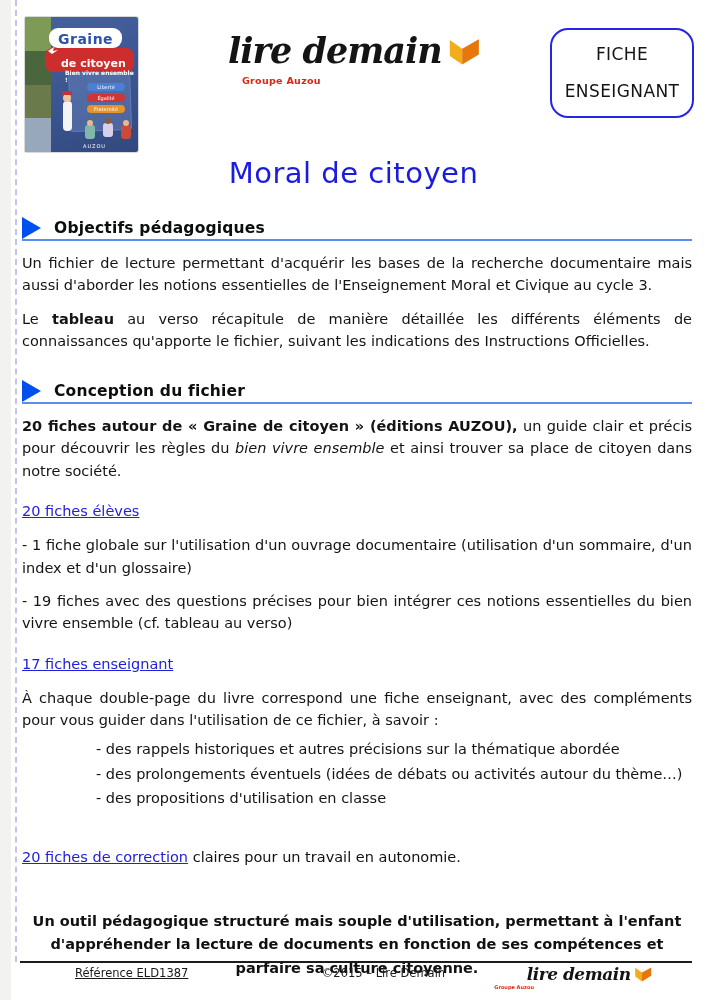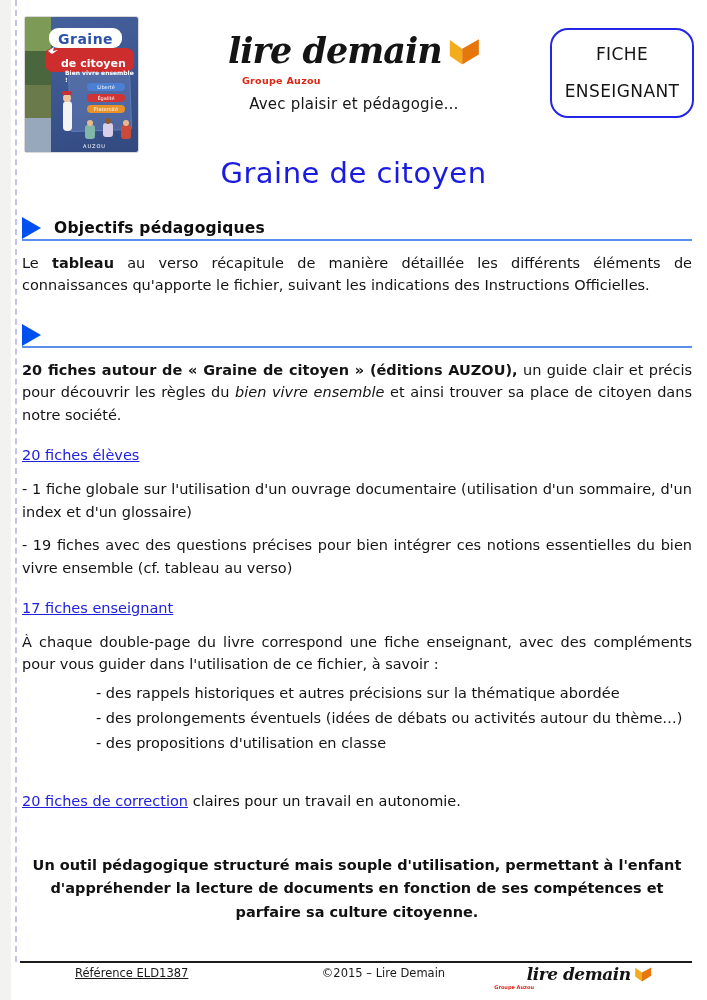--- a/index.html
+++ b/index.html
@@ -130,41 +130,42 @@
 
     <div class="logo-block">
       <div class="logo-line">
         <span class="logo-text">lire demain</span>
         <svg width="46" height="40" viewBox="0 0 50 44">
           <polygon points="8,4 25,16 25,38 8,26" fill="#f3ac1c"></polygon>
           <polygon points="25,16 48,3 48,24 25,38" fill="#e5770c"></polygon>
         </svg>
       </div>
       <div class="logo-group">Groupe Auzou</div>
-      <div class="logo-tagline">Avec plaisir et pédagogie…</div>
     </div>
 
     <div class="fiche-box">
       <span>FICHE</span>
       <span>ENSEIGNANT</span>
     </div>
   </div>
 
-  <h1 class="doc-title">Graine de citoyen</h1>
+  <h1 class="doc-title">Moral de citoyen</h1>
 
   <div class="content">
 
     <div class="section-h">
       <span class="tri"></span>
       <b>Objectifs pédagogiques</b>
     </div>
+    <p class="p"><span>Un fichier de lecture  permettant  d'acquérir les bases de la recherche documentaire mais aussi d'aborder les notions essentielles de l'Enseignement Moral et Civique au cycle 3.</span></p>
     <p class="p"><span>Le </span><b>tableau</b><span> au verso récapitule de manière détaillée les différents éléments de connaissances qu'apporte le fichier, suivant les indications des Instructions Officielles.</span></p>
 
     <div class="section-h">
       <span class="tri"></span>
+      <b>Conception du fichier</b>
     </div>
     <p class="p"><b>20 fiches autour de « Graine de citoyen » (éditions AUZOU),</b><span> un guide clair et précis pour découvrir les règles du </span><i>bien vivre ensemble</i><span> et ainsi trouver sa place de citoyen dans notre société.</span></p>
 
     <div class="linkline">
       <span class="doclink">20 fiches élèves</span>
     </div>
     <p class="p"><span>- 1 fiche globale sur l'utilisation d'un ouvrage documentaire (utilisation d'un sommaire, d'un index et d'un glossaire)</span></p>
     <p class="p"><span>- 19 fiches avec des questions précises pour bien intégrer ces notions essentielles du bien vivre ensemble (cf. tableau au verso)</span></p>
 
     <div class="linkline">

